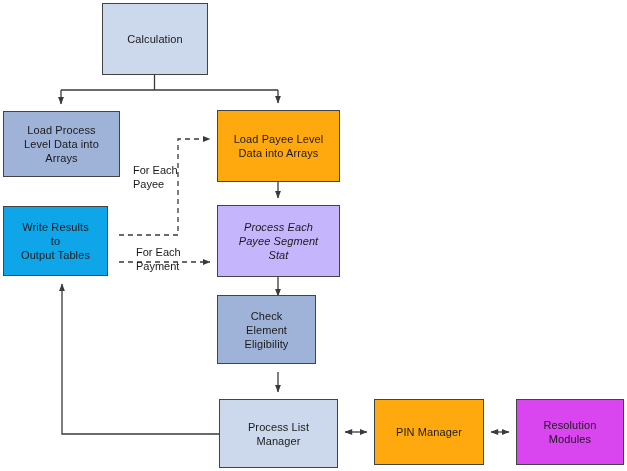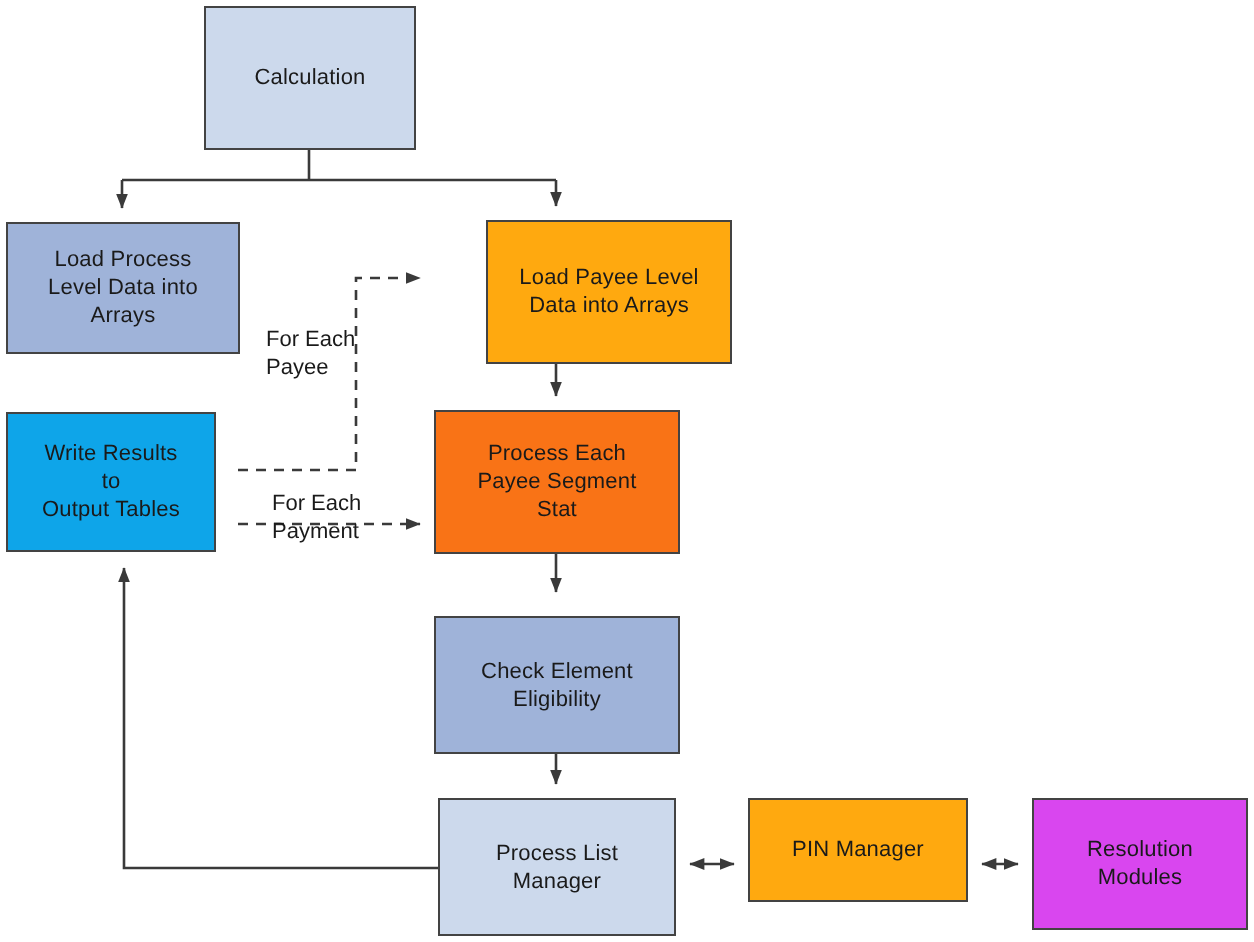--- a/index.html
+++ b/index.html
@@ -108,47 +108,47 @@
   <div class="node fill-lightblue" style="left: 102px; top: 3px; width: 106px; height: 72px; background: rgb(204, 217, 236); border-color: rgb(67, 67, 67);">
     <span class="lbl">Calculation</span>
   </div>
 
   <div class="node fill-midblue" style="left: 3px; top: 111px; width: 117px; height: 66px; background: rgb(159, 179, 217); border-color: rgb(67, 67, 67); text-align: center;">
     <span class="lbl">Load Process
 Level Data into
 Arrays</span>
   </div>
 
-  <div class="node fill-orange" style="left: 217px; top: 110px; width: 123px; height: 72px; background: rgb(255, 169, 15); border-color: rgb(67, 67, 67); margin-left: 26px;">
+  <div class="node fill-orange" style="left: 217px; top: 110px; width: 123px; height: 72px; background: rgb(255, 169, 15); border-color: rgb(67, 67, 67);">
     <span class="lbl">Load Payee Level
 Data into Arrays</span>
   </div>
 
   <div class="node fill-lightblue" style="left: 3px; top: 206px; width: 105px; height: 70px; background: #0ea5e9; border-color: rgb(67, 67, 67);">
     <span class="lbl">Write Results to
 Output Tables</span>
   </div>
 
-  <div class="node fill-lightblue" style="left: 217px; top: 205px; width: 123px; height: 72px; background: #f97316; border-color: rgb(67, 67, 67);">
+  <div class="node fill-lightblue" style="left: 217px; top: 205px; width: 123px; height: 72px; background: #c4b5fd; border-color: rgb(67, 67, 67); font-style: italic;">
     <span class="lbl">Process Each
 Payee Segment
 Stat</span>
   </div>
 
-  <div class="node fill-midblue" style="left: 217px; top: 308px; width: 123px; height: 69px; background: rgb(159, 179, 217); border-color: rgb(67, 67, 67);">
+  <div class="node fill-midblue" style="left: 217px; top: 295px; width: 99px; height: 69px; background: rgb(159, 179, 217); border-color: rgb(67, 67, 67);">
     <span class="lbl">Check Element
 Eligibility</span>
   </div>
 
   <div class="node fill-lightblue" style="left: 219px; top: 399px; width: 119px; height: 69px; background: rgb(204, 217, 236); border-color: rgb(67, 67, 67);">
     <span class="lbl">Process List
 Manager</span>
   </div>
 
-  <div class="node fill-orange" style="left: 374px; top: 399px; width: 110px; height: 52px; background: rgb(255, 169, 15); border-color: rgb(67, 67, 67);">
+  <div class="node fill-orange" style="left: 374px; top: 399px; width: 110px; height: 66px; background: rgb(255, 169, 15); border-color: rgb(67, 67, 67);">
     <span class="lbl">PIN Manager</span>
   </div>
 
   <div class="node fill-lightblue" style="left: 516px; top: 399px; width: 108px; height: 66px; background: #d946ef; border-color: rgb(67, 67, 67);">
     <span class="lbl">Resolution
 Modules</span>
   </div>
 
   <div class="edge-label" style="left:133px; top:163px; width:90px;">For Each
 Payee</div>

